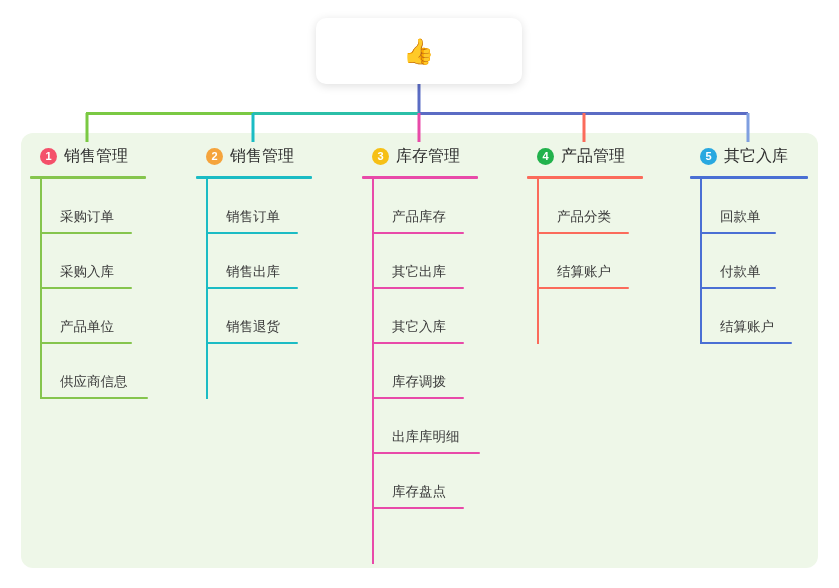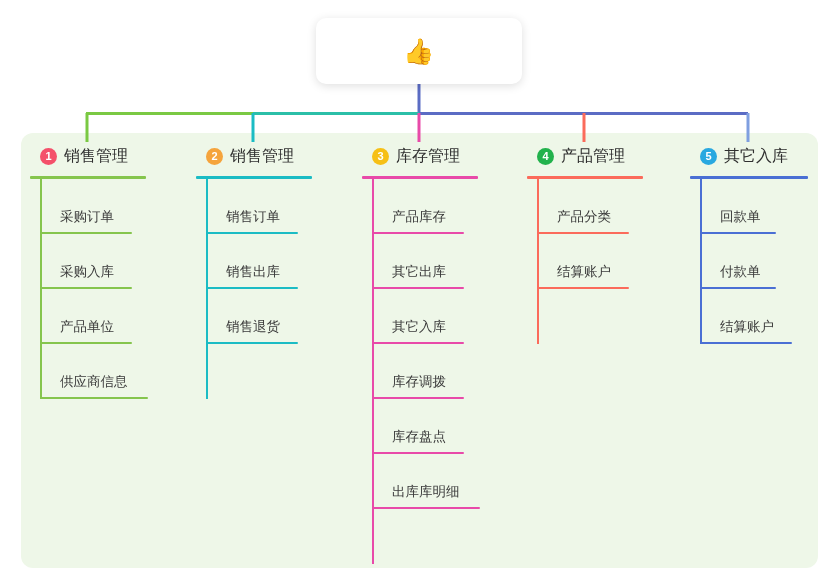--- a/index.html
+++ b/index.html
@@ -206,27 +206,27 @@
         </div>
         <div class="leaf">
           <span class="leaf-label">其它入库</span>
           <div class="leaf-rule" style="width: 92px; background: rgb(232, 74, 169);"></div>
         </div>
         <div class="leaf">
           <span class="leaf-label">库存调拨</span>
           <div class="leaf-rule" style="width: 92px; background: rgb(232, 74, 169);"></div>
         </div>
         <div class="leaf">
-          <span class="leaf-label">库存盘点</span>
-          <div class="leaf-rule" style="width: 92px; background: rgb(232, 74, 169);"></div>
-        </div>
-        <div class="leaf">
           <span class="leaf-label">出库库明细</span>
           <div class="leaf-rule" style="width: 108px; background: rgb(232, 74, 169);"></div>
         </div>
+        <div class="leaf">
+          <span class="leaf-label">库存盘点</span>
+          <div class="leaf-rule" style="width: 92px; background: rgb(232, 74, 169);"></div>
+        </div>
       </div>
     </div>
     <div class="column" style="left: 527px;">
       <div class="col-head">
         <span class="badge" style="background: rgb(34, 178, 76);">4</span>
         <span class="col-title">产品管理</span>
       </div>
       <div class="head-rule" style="width: 116px; background: rgb(251, 107, 91);"></div>
       <div class="leaves">
         <div class="leaf-stem" style="background: rgb(251, 107, 91); height: 165px;"></div>

